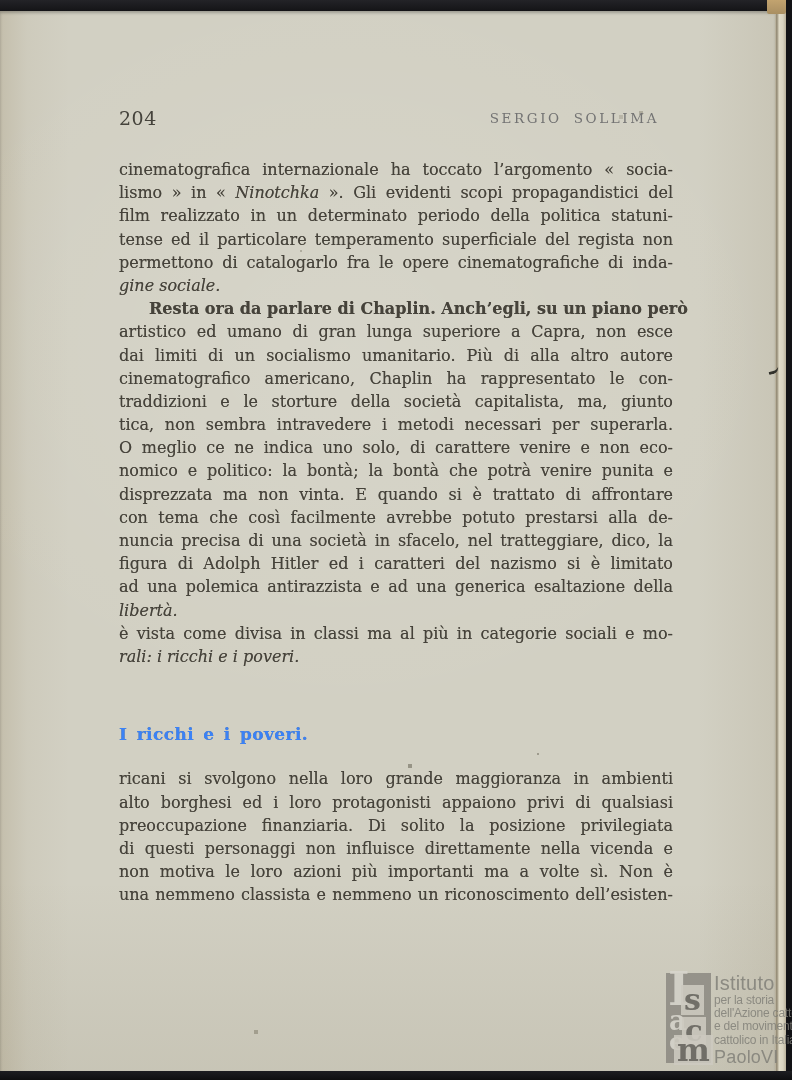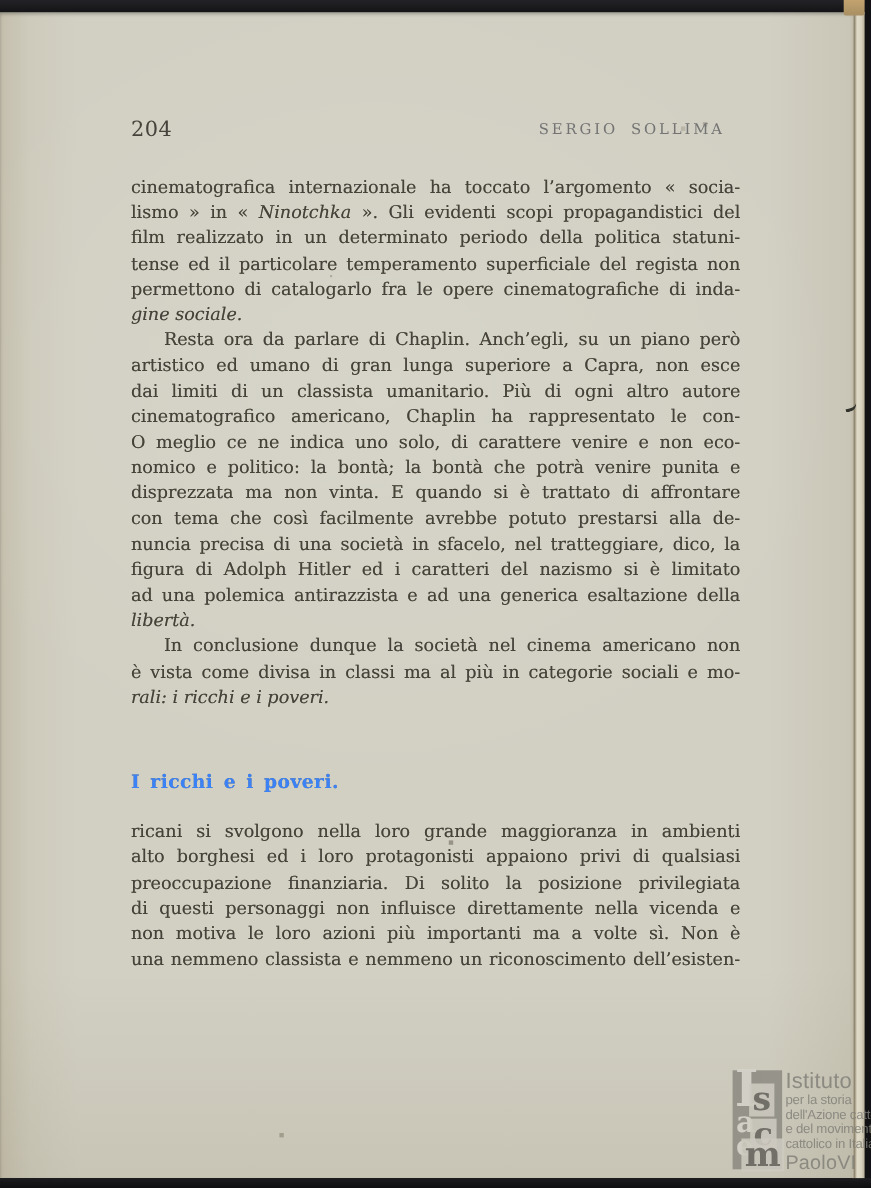--- a/index.html
+++ b/index.html
@@ -45,21 +45,21 @@
     font-size:13.5px;letter-spacing:2.6px;word-spacing:5px;color:#737373;
     transform:translateX(-14px);}
 
   .text-column{position:absolute;left:119px;top:158px;width:554px;
     font-size:16px;line-height:23.2px;color:#45423a;
     text-shadow:0 0 0.5px rgba(60,55,45,0.55);}
   .para{margin:0;}
   .line{text-align:justify;text-align-last:justify;text-justify:inter-word;
     height:23.2px;overflow:visible;white-space:nowrap;}
   .line.no-just{text-align-last:left;font-style:italic;}
-  .line.indent{text-indent:30px;}
+  .line.indent{text-indent:30px;font-weight:bold;}
   .it{font-style:italic;}
   .section-heading{margin:55px 0 21px 0;font-weight:bold;font-size:17px;
     letter-spacing:0.4px;word-spacing:3px;color:#3b82f6;}
 
   
   .watermark{position:absolute;left:0;top:0;z-index:6;opacity:0.88;}
   .wm-logo{position:absolute;left:666px;top:973px;width:45px;height:90px;
     background:rgba(126,124,118,0.80);}
   .wm-letter{position:absolute;font-family:"DejaVu Serif",serif;font-weight:bold;}
   .tone-light{color:rgba(216,214,206,0.92);}
@@ -95,33 +95,34 @@
         <div class="line">cinematografica internazionale ha toccato l’argomento « socia-</div>
         <div class="line"><span>lismo » in « </span><span class="it">Ninotchka</span><span> ». Gli evidenti scopi propagandistici del</span></div>
         <div class="line">film realizzato in un determinato periodo della politica statuni-</div>
         <div class="line">tense ed il particolare temperamento superficiale del regista non</div>
         <div class="line">permettono di catalogarlo fra le opere cinematografiche di inda-</div>
         <div class="line no-just">gine sociale.</div>
       </div>
       <div class="para">
         <div class="line indent">Resta ora da parlare di Chaplin. Anch’egli, su un piano però</div>
         <div class="line">artistico ed umano di gran lunga superiore a Capra, non esce</div>
-        <div class="line">dai limiti di un classista umanitario. Più di ogni altro autore</div>
+        <div class="line">dai limiti di un socialismo umanitario. Più di alla altro autore</div>
         <div class="line">cinematografico americano, Chaplin ha rappresentato le con-</div>
+        <div class="line">traddizioni e le storture della società capitalista, ma, giunto</div>
+        <div class="line">tica, non sembra intravedere i metodi necessari per superarla.</div>
         <div class="line">O meglio ce ne indica uno solo, di carattere venire e non eco-</div>
         <div class="line">nomico e politico: la bontà; la bontà che potrà venire punita e</div>
         <div class="line">disprezzata ma non vinta. E quando si è trattato di affrontare</div>
         <div class="line">con tema che così facilmente avrebbe potuto prestarsi alla de-</div>
         <div class="line">nuncia precisa di una società in sfacelo, nel tratteggiare, dico, la</div>
         <div class="line">figura di Adolph Hitler ed i caratteri del nazismo si è limitato</div>
         <div class="line">ad una polemica antirazzista e ad una generica esaltazione della</div>
         <div class="line no-just">libertà.</div>
       </div>
       <div class="para">
-        <div class="line indent">In conclusione dunque la società nel cinema americano non</div>
         <div class="line">è vista come divisa in classi ma al più in categorie sociali e mo-</div>
         <div class="line no-just">rali: i ricchi e i poveri.</div>
       </div>
       <div class="section-heading">I ricchi e i poveri.</div>
       <div class="para">
         <div class="line">ricani si svolgono nella loro grande maggioranza in ambienti</div>
         <div class="line">alto borghesi ed i loro protagonisti appaiono privi di qualsiasi</div>
         <div class="line">preoccupazione finanziaria. Di solito la posizione privilegiata</div>
         <div class="line">di questi personaggi non influisce direttamente nella vicenda e</div>
         <div class="line">non motiva le loro azioni più importanti ma a volte sì. Non è</div>

